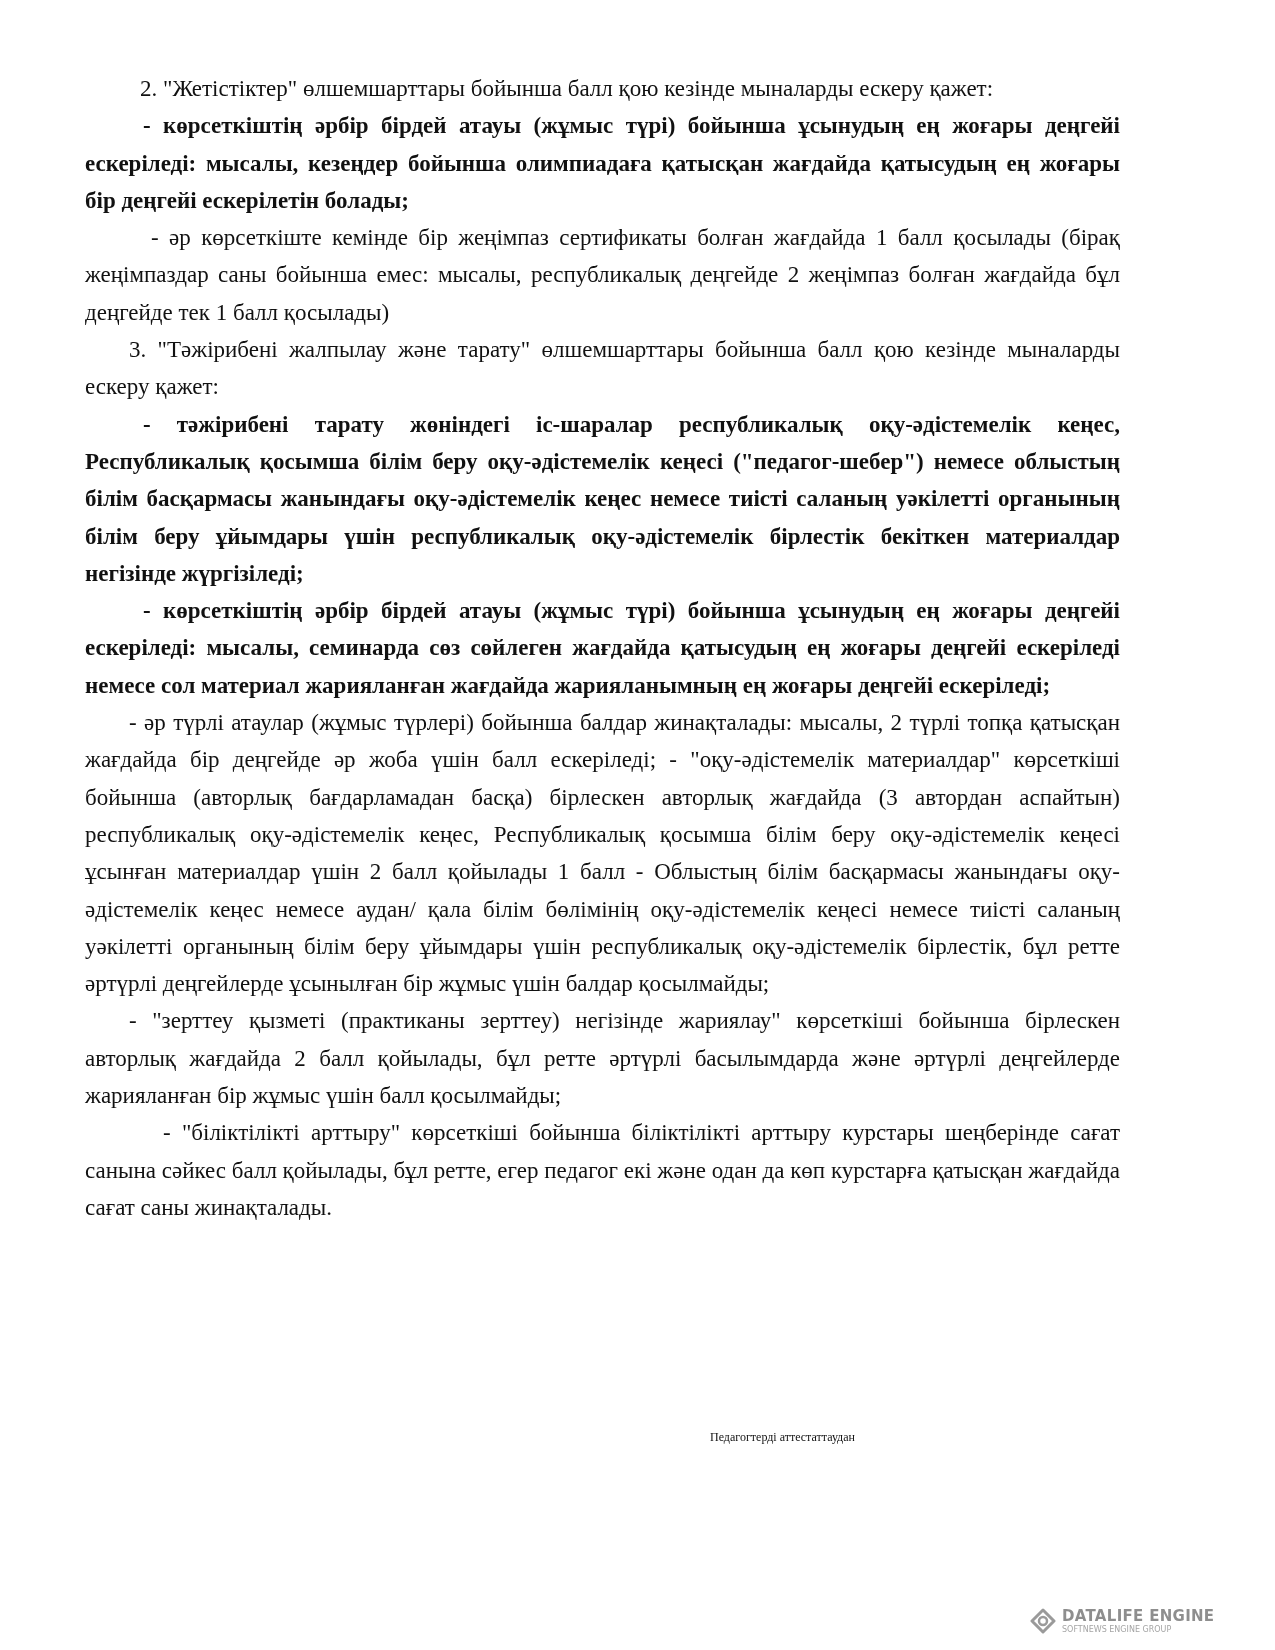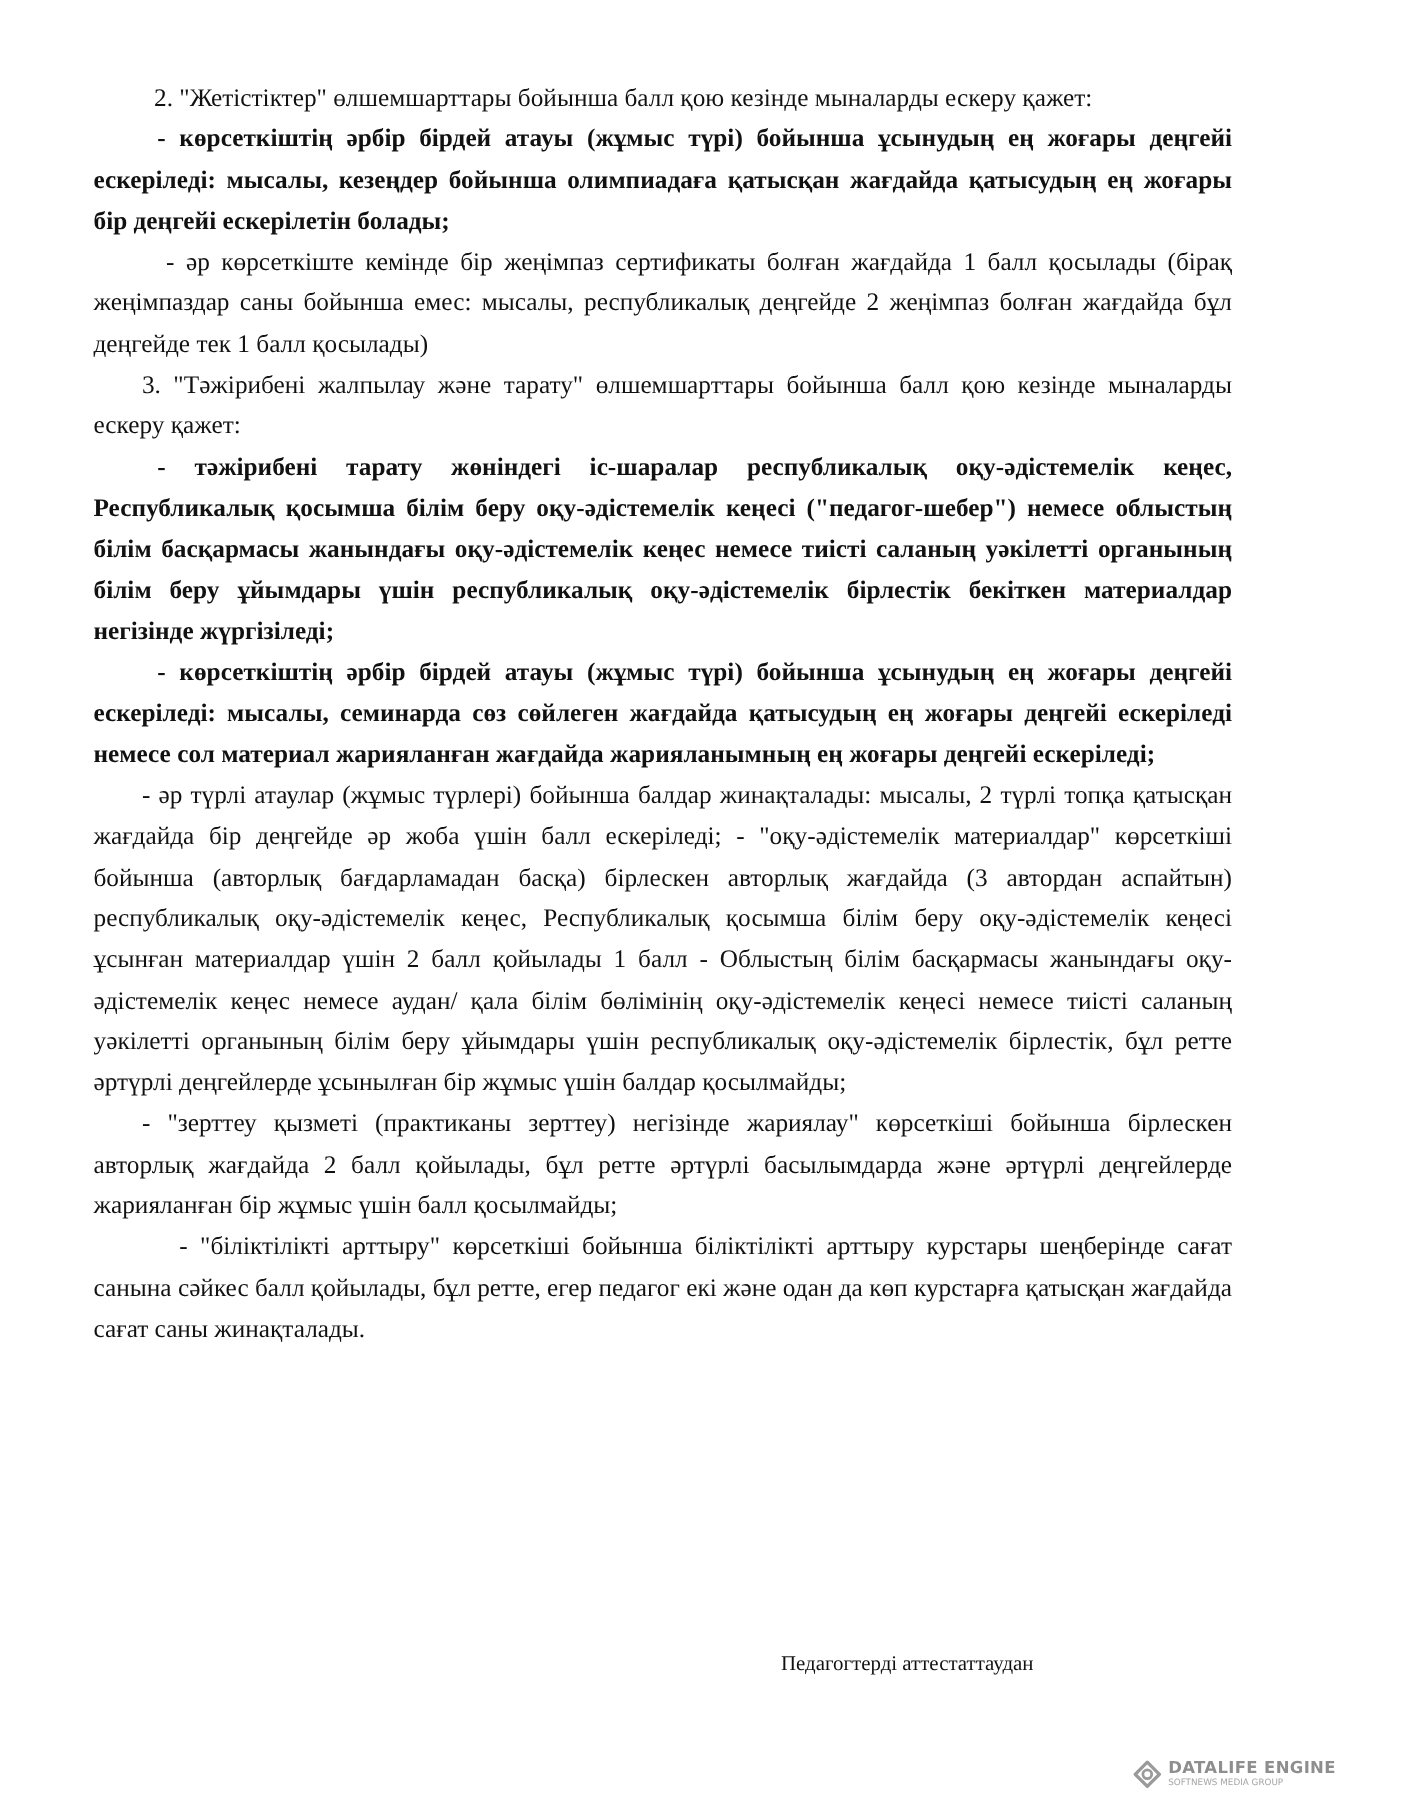--- a/index.html
+++ b/index.html
@@ -11,27 +11,27 @@
     }
     .para { margin: 0; text-align: justify; text-align-last: left; }
     .ind1 { text-indent: 55px; }
     .ind2 { text-indent: 40px; }
     .ind3 { text-indent: 58px; font-weight: bold; }
     .ind4 { text-indent: 76px; }
     .ind5 { text-indent: 66px; }
     .ind6 { text-indent: 44px; }
     .ind7 { text-indent: 78px; }
     .source {
-      position: absolute; left: 710px; top: 1502px;
+      position: absolute; left: 710px; top: 1430px;
       font-family: "Liberation Serif", "DejaVu Serif", serif;
-      font-size: 19px; color: #111111;
+      font-size: 12px; color: #111111;
     }
     .watermark {
       position: absolute; left: 1030px; top: 1600px; width: 240px; height: 34px;
-      display: flex; align-items: flex-start; gap: 6px; color: #9a9a9a;
+      display: flex; align-items: flex-end; gap: 6px; color: #9a9a9a;
       font-family: "DejaVu Sans", sans-serif;
     }
     .wm-logo { width: 26px; height: 26px; }
     .wm-text { display: flex; flex-direction: column; line-height: 1; }
     .wm-title { font-size: 15px; font-weight: bold; letter-spacing: 0.3px; color: #8e8e8e; }
     .wm-sub { font-size: 8px; margin-top: 2px; color: #a5a5a5; }
   </style>
 </head>
 <body>
 
@@ -49,15 +49,15 @@
 
 <div class="source">Педагогтерді аттестаттаудан</div>
 
 <div class="watermark">
   <svg class="wm-logo" viewBox="0 0 26 26">
     <path d="M13 2 L24 13 L13 24 L2 13 Z" fill="none" stroke="#9a9a9a" stroke-width="3" stroke-linejoin="round"></path>
     <circle cx="13" cy="13" r="4" fill="none" stroke="#9a9a9a" stroke-width="2.5"></circle>
   </svg>
   <div class="wm-text">
     <span class="wm-title">DATALIFE ENGINE</span>
-    <span class="wm-sub">SOFTNEWS MEDIA GROUP</span>
+    <span class="wm-sub">SOFTNEWS ENGINE GROUP</span>
   </div>
 </div>
 
 </body></html>

